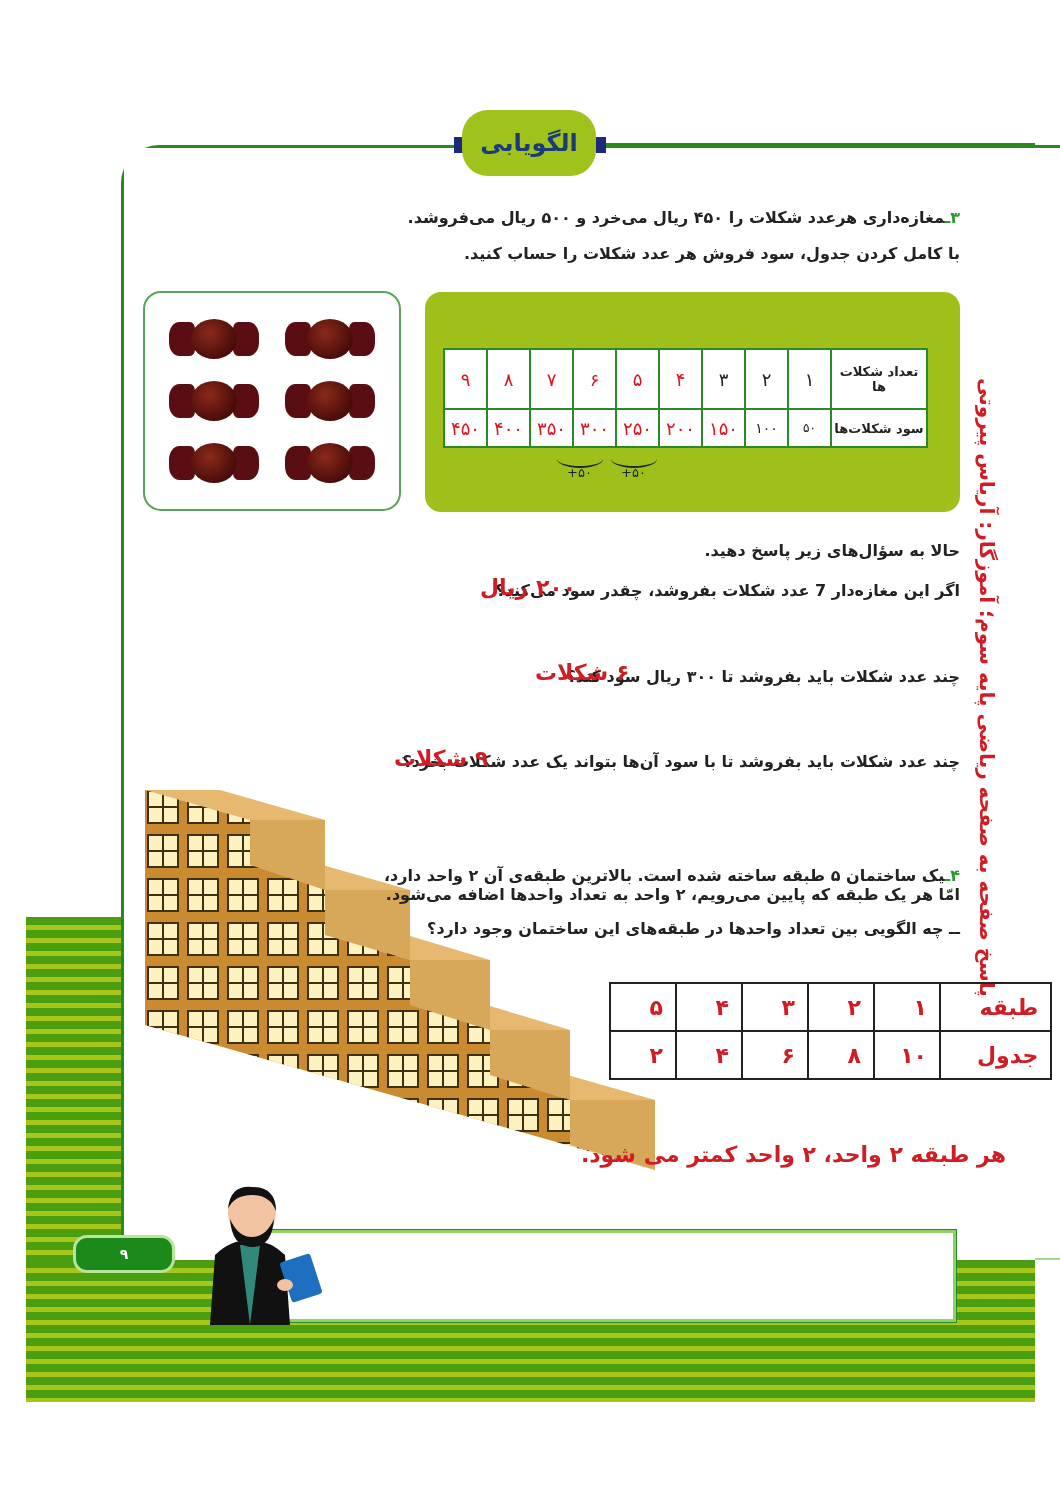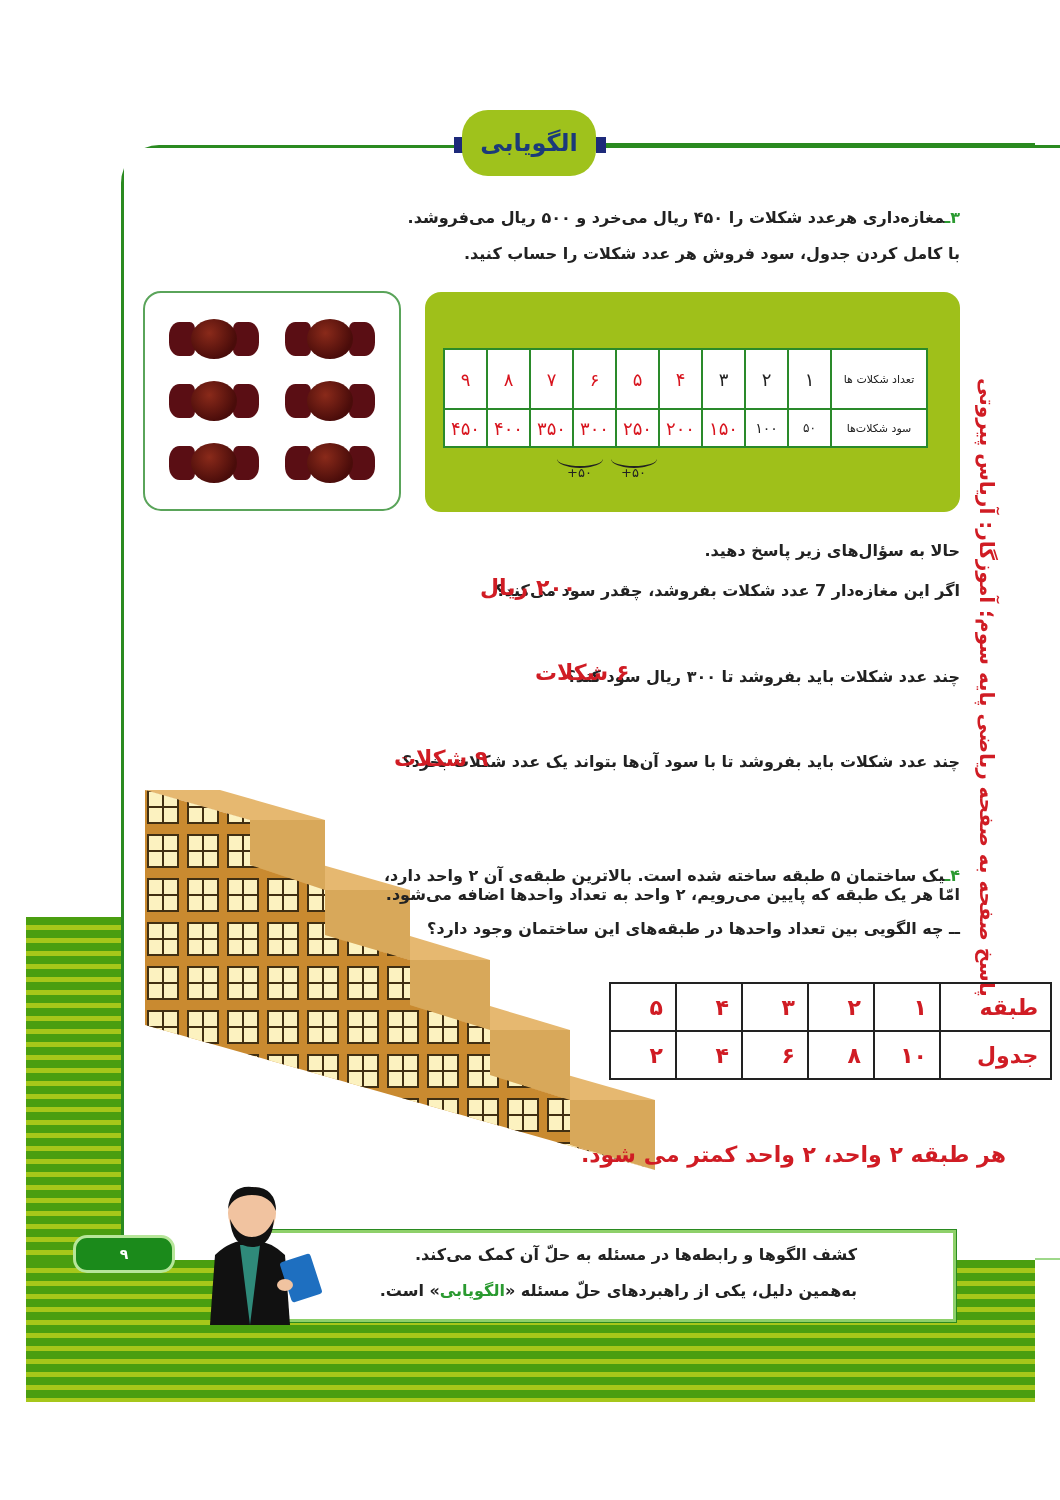--- a/index.html
+++ b/index.html
@@ -48,21 +48,21 @@
     position: absolute; left: 425px; top: 292px; width: 535px; height: 220px;
     background: #9fc01a; border-radius: 16px;
   }
   table.profit {
     position: absolute; left: 18px; top: 56px; border-collapse: collapse; direction: rtl; background: #fff;
   }
   table.profit td {
     border: 2px solid #2a8a2a; height: 38px; text-align: center; font-size: 18px; color: #222;
   }
   table.profit tr:first-child td { height: 60px; }
-  table.profit td.head { width: 96px; font-size: 11px; font-weight: normal; }
+  table.profit td.head { width: 96px; font-size: 13px; font-weight: bold; }
   table.profit td.cell { width: 43px; }
   .red { color: #d8141e !important; }
   .plus { position:absolute; top: 173px; font-size: 13px; font-weight:normal; color:#222; }
   .arc { position:absolute; top:158px; width:46px; height:18px; border-bottom:2px solid #222; border-radius: 0 0 50% 50%; }
 
   .answer { position: absolute; font-size: 22px; font-weight: bold; color: #d01c24; white-space: nowrap; }
 
   .side-note {
     position: absolute; left: 962px; top: 378px; width: 50px; height: 520px;
     writing-mode: vertical-rl; color: #d01c24; font-size: 20px; font-weight: bold;
@@ -241,24 +241,20 @@
     <td>۶</td>
     <td>۴</td>
     <td>۲</td>
   </tr>
 </tbody>
   </table>
 
 <div class="answer rtl" style="right:54px; top:1142px;">هر طبقه ۲ واحد، ۲ واحد کمتر می شود.</div>
 
 <div class="tip-box">
-  <div class="p-text rtl" style="right:96px; top:12px; font-size:16px;">کشف الگوها و رابطه‌ها در مسئله به حلّ آن کمک می‌کند.</div>
-  <div class="p-text rtl" style="right:96px; top:48px; font-size:16px;">
-    <span>به‌همین دلیل، یکی از راهبردهای حلّ مسئله «</span><span style="color:#2a9a30">الگویابی</span><span>» است.</span>
-  </div>
 </div>
 
 <svg class="teacher" viewBox="0 0 140 140">
   <path d="M20,140 L25,70 Q40,55 60,55 Q80,55 95,70 L100,140 Z" fill="#111"></path>
   <path d="M50,60 L60,140 L70,60 Z" fill="#2f8a7a"></path>
   <ellipse cx="62" cy="28" rx="24" ry="26" fill="#f1c3a0"></ellipse>
   <path d="M38,24 Q40,0 62,2 Q86,2 86,26 Q80,10 62,10 Q44,10 38,24Z" fill="#111"></path>
   <path d="M40,34 Q42,62 62,62 Q82,62 84,34 Q76,52 62,52 Q48,52 40,34Z" fill="#111"></path>
   <rect x="95" y="72" width="32" height="42" rx="3" fill="#1e6fc0" transform="rotate(-18 111 93)"></rect>
   <ellipse cx="95" cy="100" rx="8" ry="6" fill="#f1c3a0"></ellipse>

